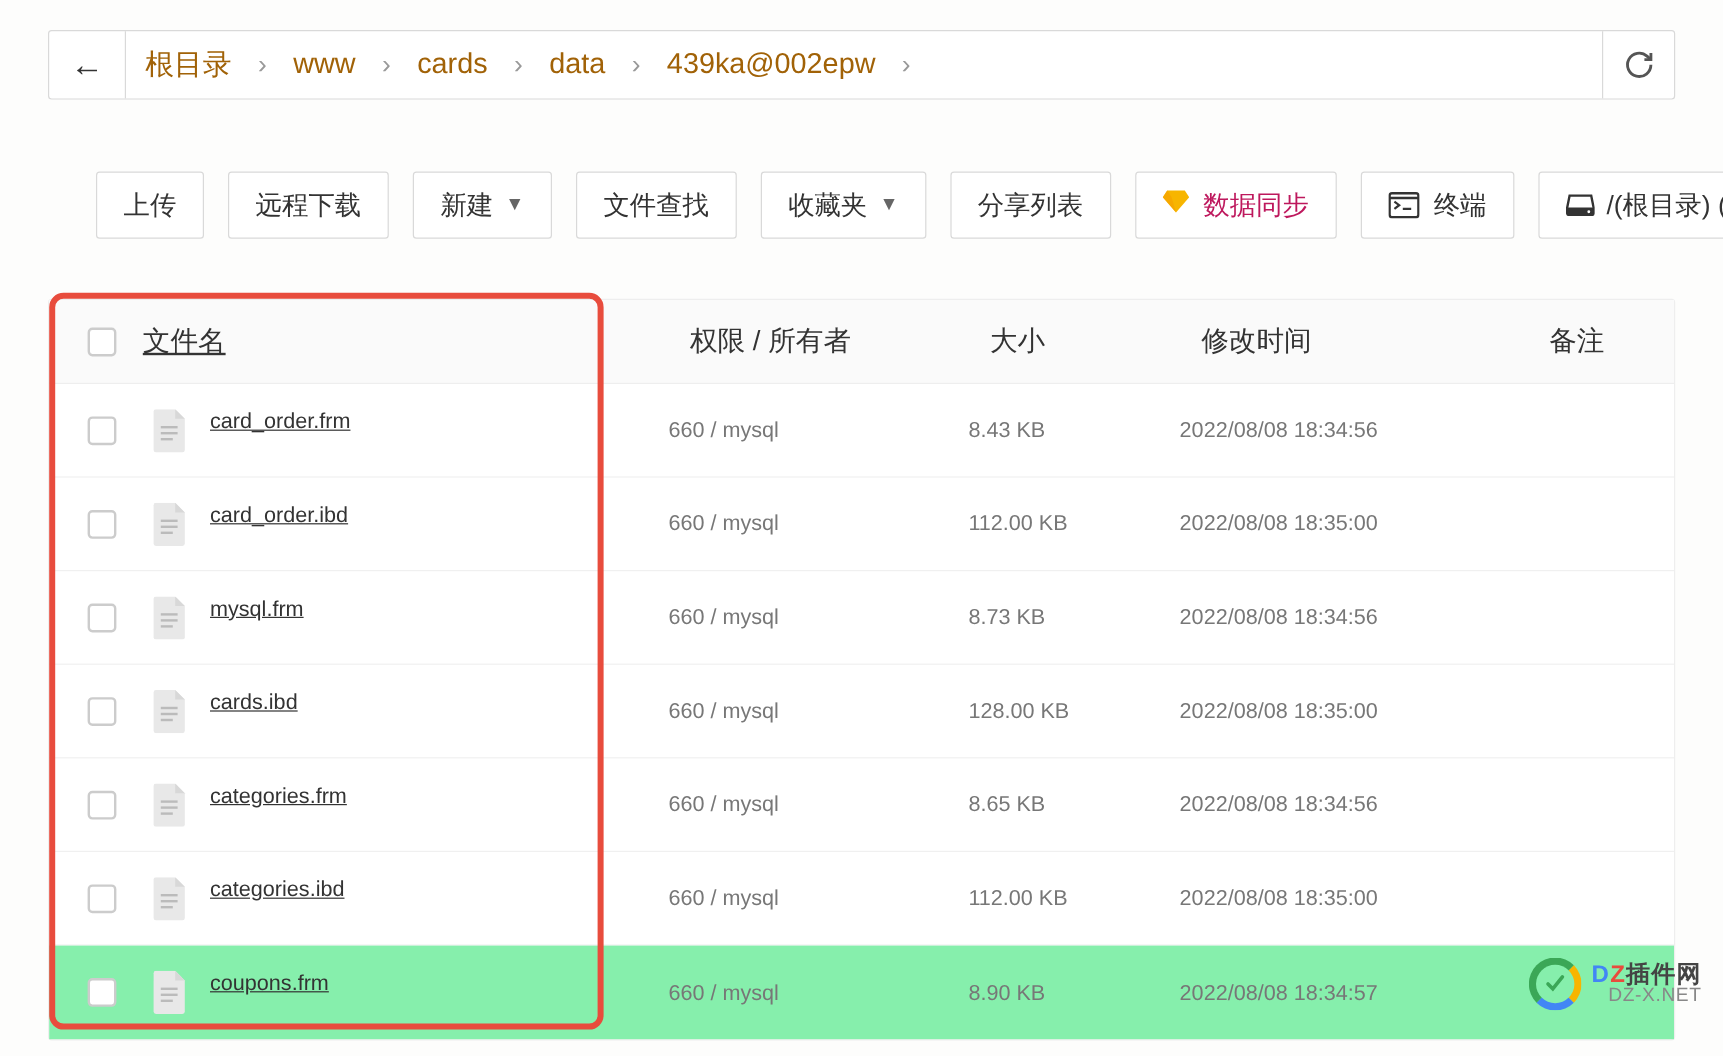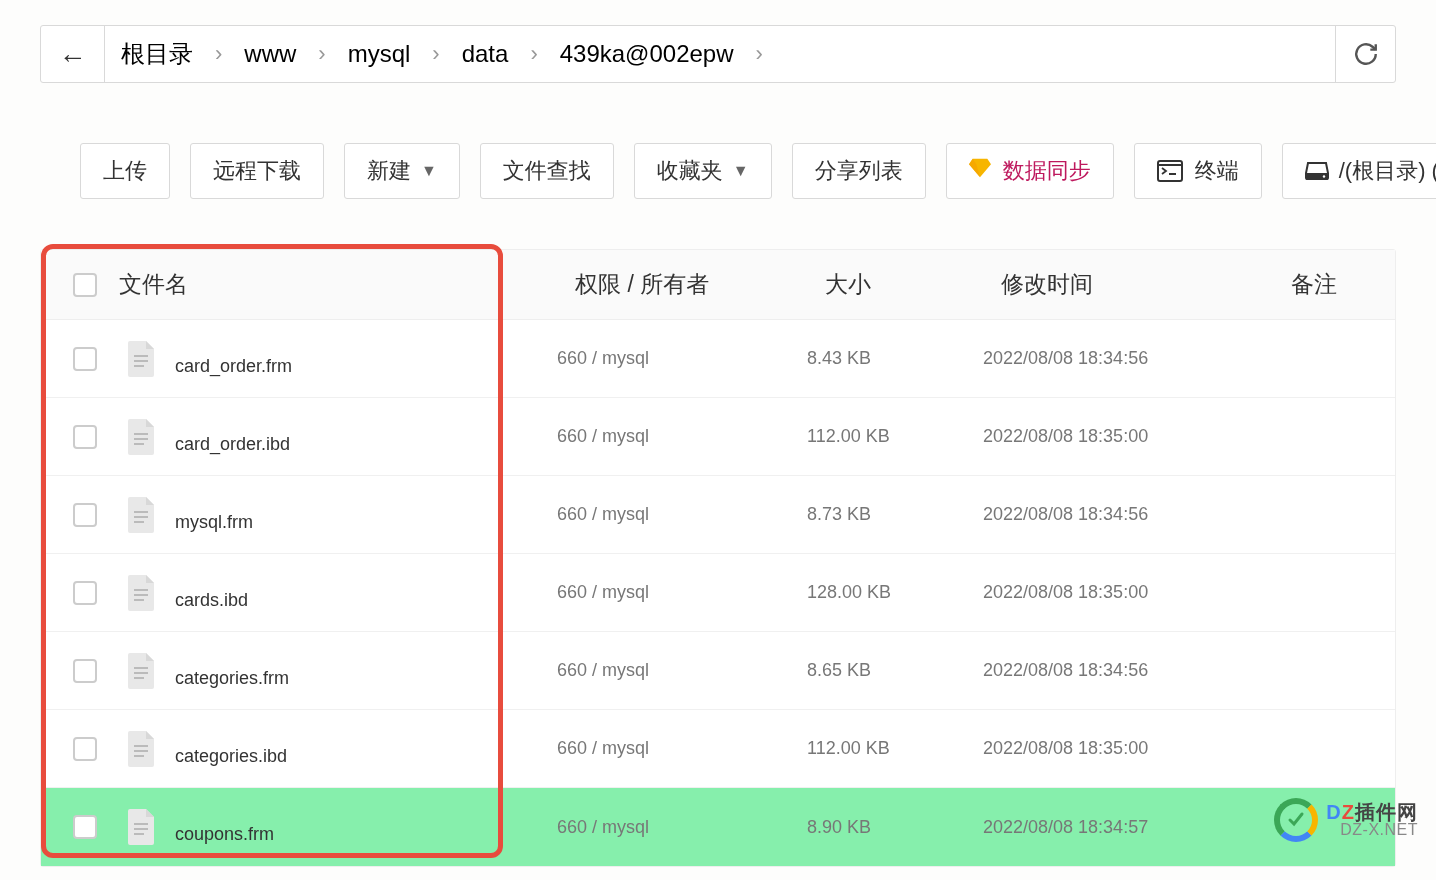--- a/index.html
+++ b/index.html
@@ -1,38 +1,38 @@
 <!DOCTYPE html>
 <html><head>
 <meta charset="utf-8">
 <style>
 * { box-sizing: border-box; margin: 0; padding: 0; }
 body { font-family: -apple-system, "PingFang SC", "Microsoft YaHei", sans-serif; background: #fdfdfc; width: 1436px; height: 880px; overflow: hidden; position: relative; }
 
 .breadcrumb-bar { display: flex; margin: 25px 40px 0 40px; border: 1px solid #d9d9d9; border-radius: 3px; height: 58px; background: #fff; align-items: stretch; }
 .back-btn { width: 64px; display: flex; align-items: center; justify-content: center; border-right: 1px solid #d9d9d9; font-size: 28px; color: #333; cursor: pointer; }
 .crumbs { flex: 1; display: flex; align-items: center; padding-left: 12px; font-size: 24px; color: #555; }
-.crumb { color: #000000; padding: 0 4px; }
+.crumb { color: #a16207; padding: 0 4px; }
 .crumb-sep { font-size: 22px; color: #999; padding: 0 18px; font-weight: 300; }
 .refresh-btn { width: 60px; display: flex; align-items: center; justify-content: center; border-left: 1px solid #d9d9d9; cursor: pointer; }
 .refresh-btn svg { width: 26px; height: 26px; }
 
 .toolbar { display: flex; gap: 20px; margin: 60px 40px 0 40px; align-items: center; padding-left: 40px; }
 .tbtn { border: 1px solid #d9d9d9; background: #fff; padding: 0 22px; height: 56px; display: flex; align-items: center; font-size: 22px; color: #333; cursor: pointer; border-radius: 3px; white-space: nowrap; }
 .tbtn .chev { margin-left: 10px; font-size: 16px; color: #666; }
 .tbtn.sync { color: #be185d; }
 .tbtn.sync .diamond { margin-right: 12px; }
 .tbtn.term svg { margin-right: 12px; }
 .tbtn.disk svg { margin-right: 10px; }
 .tbtn.right-group { margin-left: auto; }
 
 .table-wrap { margin: 50px 40px 0 40px; border: 1px solid #eee; border-radius: 3px; background: #fff; position: relative; }
 .thead { display: flex; align-items: center; height: 70px; background: #fafafa; border-bottom: 1px solid #eee; font-size: 23px; color: #333; }
 .col-check { width: 78px; display: flex; align-items: center; justify-content: center; padding-left: 10px; }
-.col-name { width: 420px; padding-left: 0; display: flex; align-items: flex-end; }
+.col-name { width: 420px; padding-left: 0; display: flex; align-items: flex-start; text-decoration: underline; }
 .col-perm { width: 250px; }
 .col-size { width: 176px; }
 .col-time { width: 290px; }
 .col-note { flex: 1; }
 .thead .col-perm, .thead .col-size, .thead .col-time, .thead .col-note { border-left: 0; padding-left: 18px; }
 .vsep { width: 1px; height: 30px; background: #e0e0e0; margin-right: 18px; }
 
 .trow { display: flex; align-items: center; height: 78px; border-bottom: 1px solid #f0f0f0; font-size: 18px; color: #555; }
 .trow:last-child { border-bottom: none; }
 .trow .col-name { color: #333; }
@@ -60,21 +60,21 @@
 
 <div class="breadcrumb-bar">
   <div class="back-btn">
     <span>←</span>
   </div>
   <div class="crumbs" id="crumbs">
       <span class="crumb">根目录</span>
       <span class="crumb-sep">›</span>
       <span class="crumb">www</span>
       <span class="crumb-sep">›</span>
-      <span class="crumb">mysql</span>
+      <span class="crumb">cards</span>
       <span class="crumb-sep">›</span>
       <span class="crumb">data</span>
       <span class="crumb-sep">›</span>
       <span class="crumb">439ka@002epw</span>
       <span class="crumb-sep">›</span>
     </div>
   <div class="refresh-btn">
     <svg viewBox="0 0 24 24" fill="none" stroke="#555" stroke-width="2.2">
         <path d="M21 12a9 9 0 1 1-3-6.7L21 8"></path>
         <path d="M21 3v5h-5"></path>

